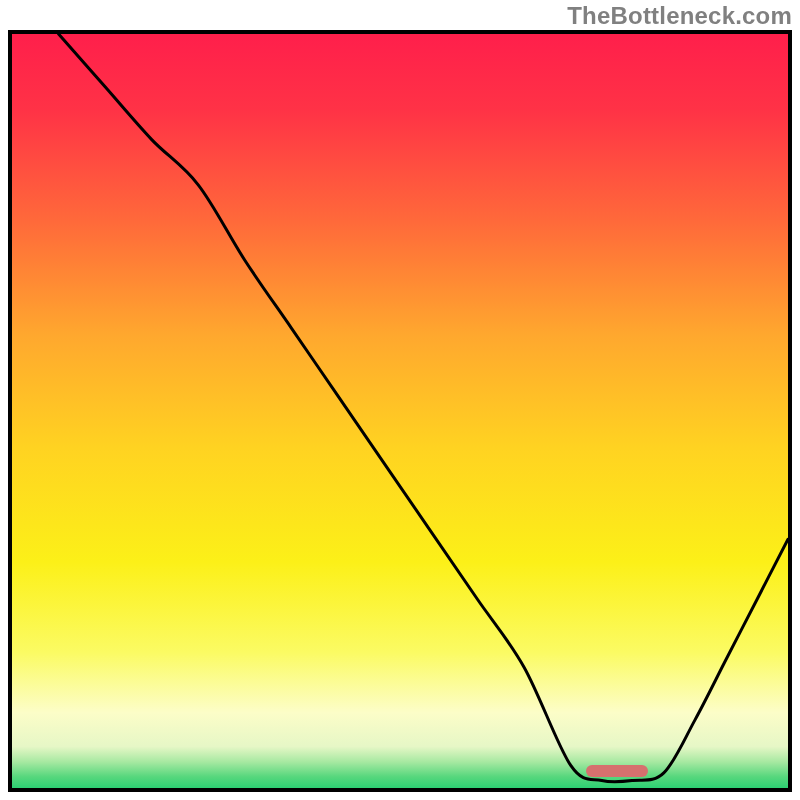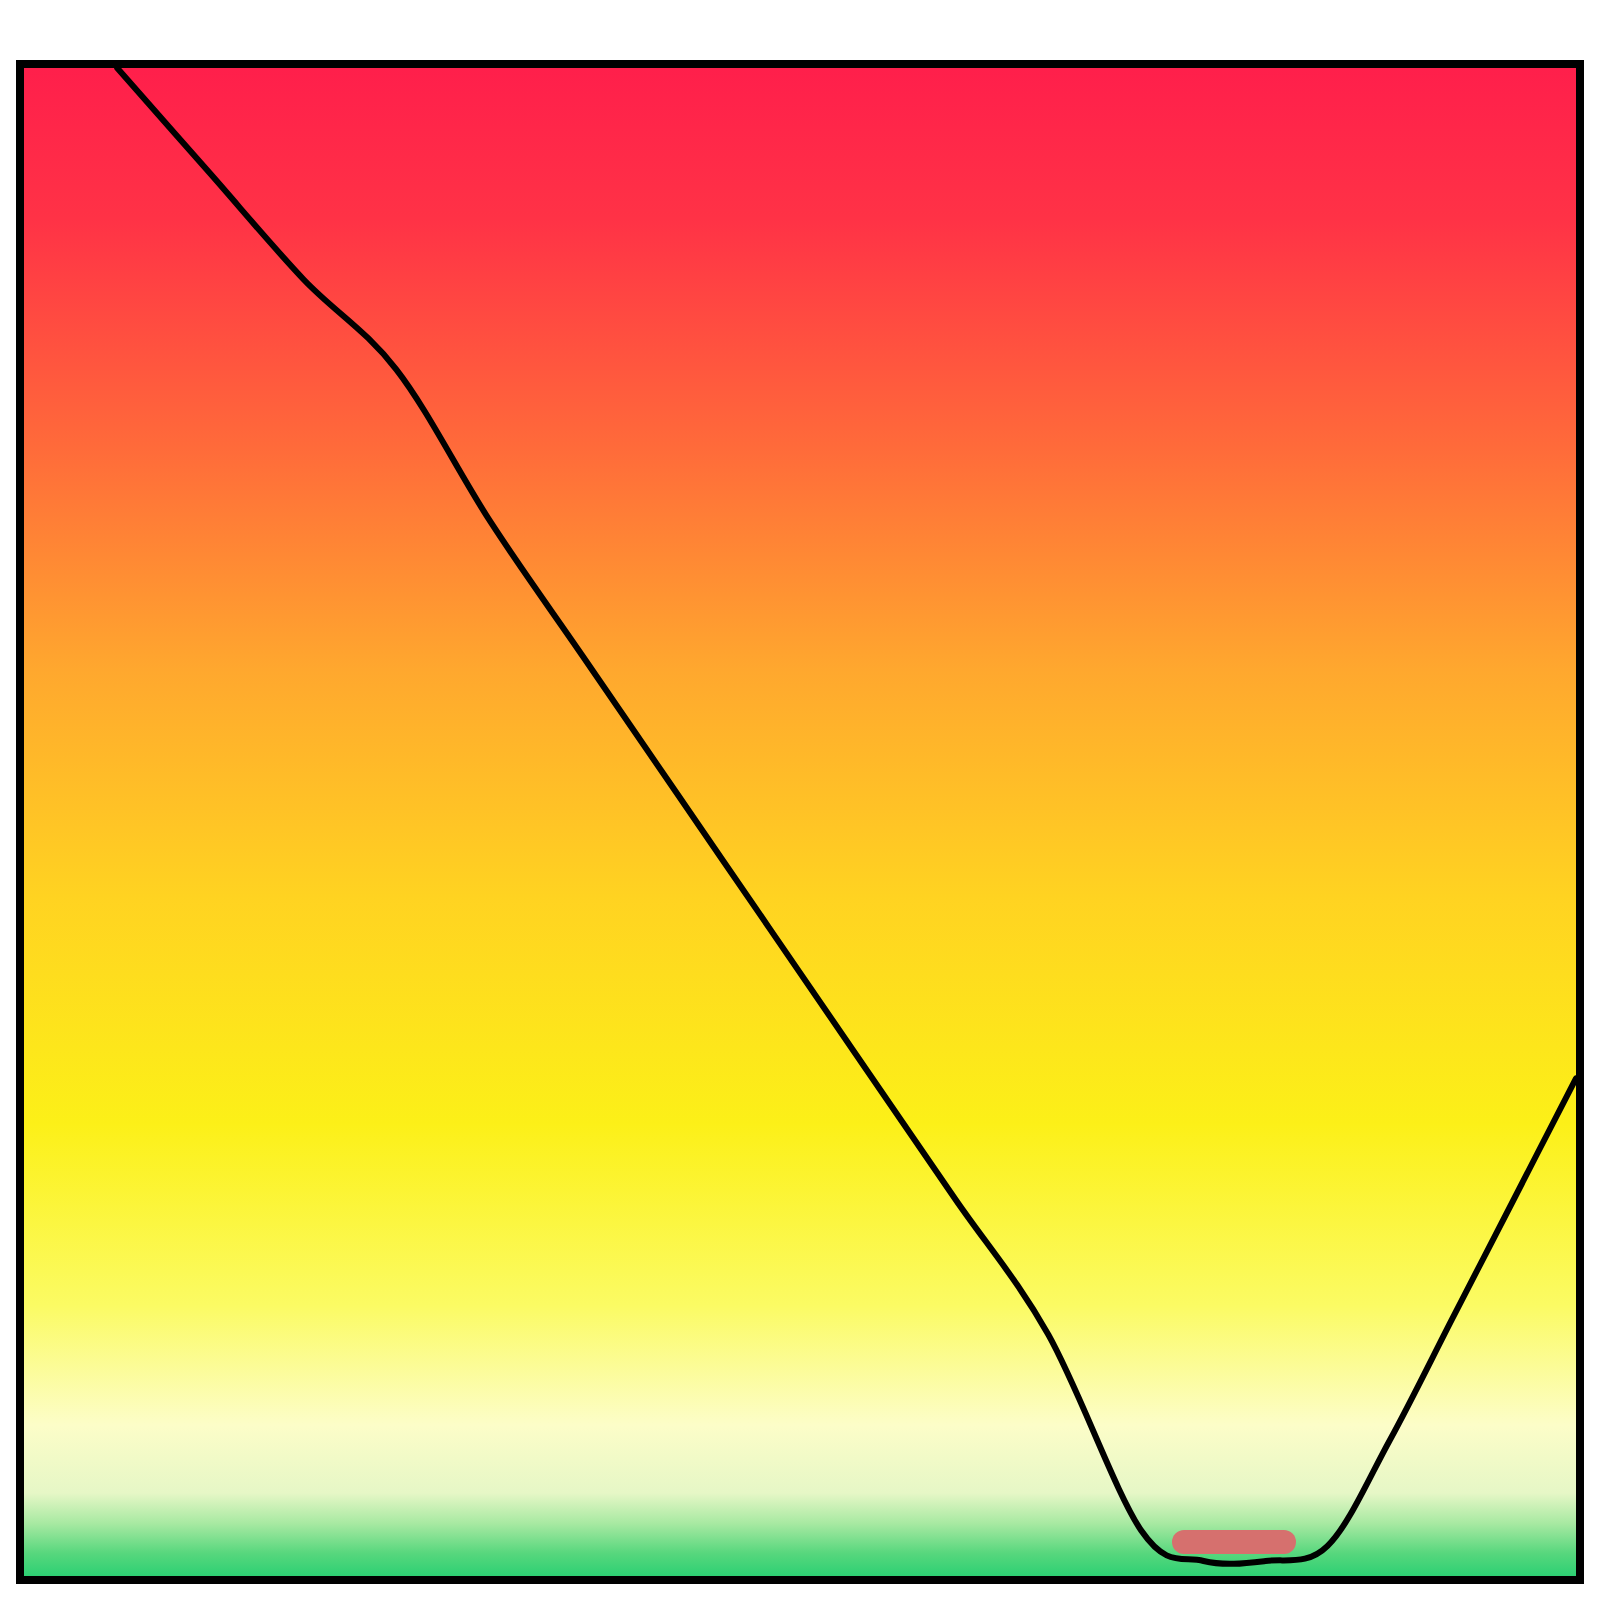--- a/index.html
+++ b/index.html
@@ -52,20 +52,21 @@
     height: 12px;
     border-radius: 6px;
     background: #d6706e;
   }
 </style>
 </head>
 <body>
 
 <div class="frame">
 
+  <div class="watermark">TheBottleneck.com</div>
 
   <div class="plot-outer">
     <div class="plot-inner">
 
       <svg class="bg" viewBox="0 0 776 754" preserveAspectRatio="none">
         <defs>
           <linearGradient id="grad" x1="0" y1="0" x2="0" y2="1">
               <stop offset="0.00%" stop-color="#ff1f4b"></stop>
               <stop offset="10.00%" stop-color="#ff3246"></stop>
               <stop offset="25.00%" stop-color="#ff6a3a"></stop>

